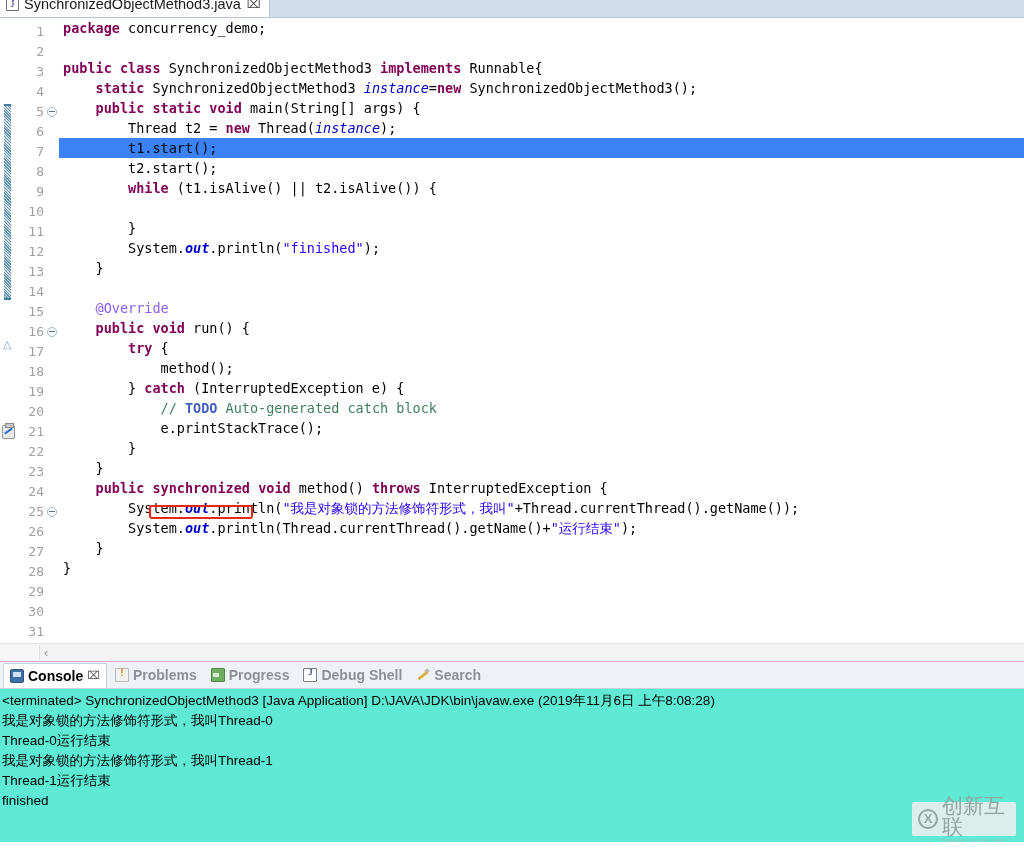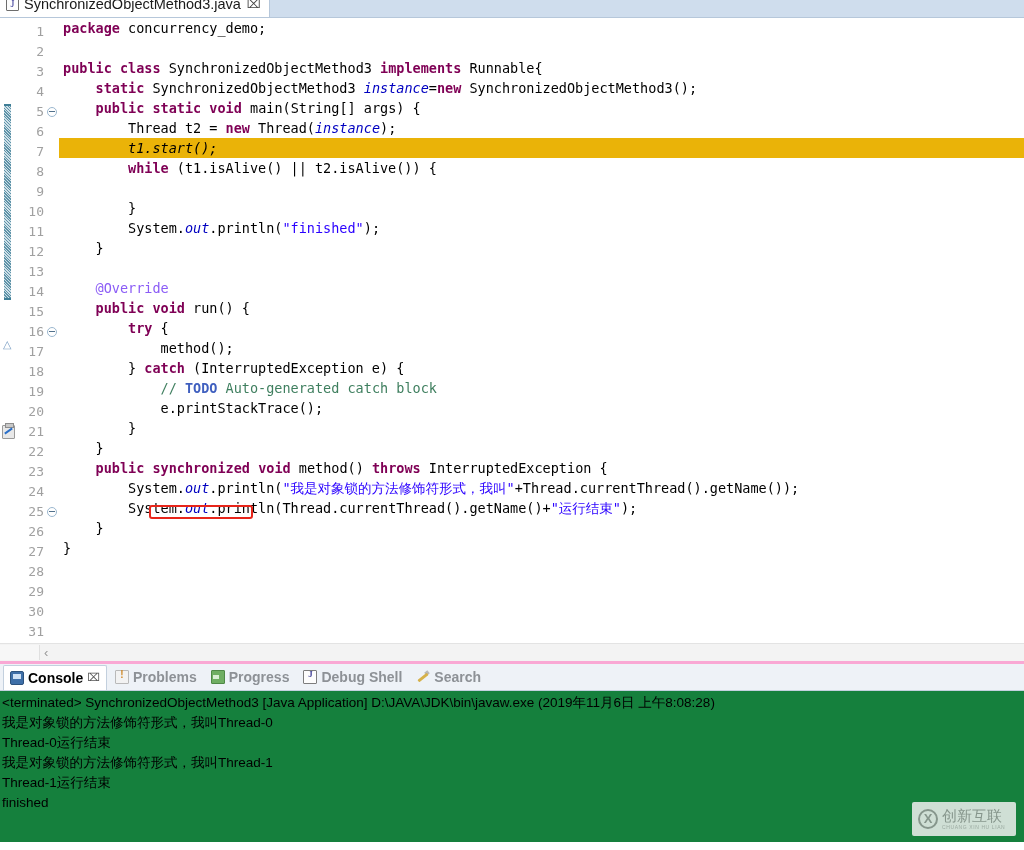--- a/index.html
+++ b/index.html
@@ -165,24 +165,24 @@
     font-size: 13.5px;
     overflow: hidden;
   }
   .code-line {
     height: 20px;
     line-height: 20px;
     white-space: pre;
     color: #000000;
     padding-left: 4px;
   }
-  .code-line.current { background: #eab308; font-style: italic; }
+  .code-line.current { background: #3b82f6; }
   .kw   { color: #7f0055; font-weight: bold; }
   .fld  { color: #0000c0; font-style: italic; text-align: center; }
-  .sfld { color: #0000c0; font-style: italic; font-weight: normal; }
+  .sfld { color: #0000c0; font-style: italic; font-weight: bold; }
   .mth  { color: #000000; }
   .str  { color: #2a00ff; }
   .cmt  { color: #3f7f5f; }
   .todo { color: #3f5fbf; font-weight: bold; }
   .anno { color: #8b5cf6; }
 
   
   #sync-box {
     position: absolute;
     border: 2px solid #e8251a;
@@ -209,24 +209,24 @@
   #hscroll-left-arrow {
     position: absolute;
     left: 44px;
     font-size: 13px;
     color: #9a9a9a;
   }
 
   
   #console-panel {
     height: 181px;
-    background: #15803d;
+    background: #5eead4;
     display: flex;
     flex-direction: column;
-    border-top: 3px solid #f9a8d4;
+    border-top: 1px solid #f9a8d4;
   }
   #console-tabs {
     height: 27px;
     background: #eef2f7;
     display: flex;
     align-items: center;
     padding-left: 3px;
     gap: 2px;
     border-bottom: 1px solid #c3d0de;
   }
@@ -341,21 +341,21 @@
     flex: none;
   }
   #wm-circle::after {
     content: "X";
     position: absolute; left: 0; right: 0; top: -1px;
     text-align: center;
     font-size: 13px; font-weight: bold; color: #9a9a9a;
     line-height: 18px;
   }
   #wm-text-wrap { display: flex; flex-direction: column; line-height: 1; }
-  #wm-cn { font-size: 15px; color: #9a9a9a; letter-spacing: 0px; }
+  #wm-cn { font-size: 21px; color: #9a9a9a; letter-spacing: 0px; }
   #wm-en { font-size: 5px; color: #b3b3b3; letter-spacing: 0.6px; margin-top: 2px; }
 </style>
 </head>
 <body>
 
 <div id="tab-strip">
   <div class="editor-tab">
     <span class="java-file-icon"></span>
     <span>SynchronizedObjectMethod3.java</span>
     <span class="tab-close">⌧</span>
@@ -446,20 +446,21 @@
     </div>
   <div id="code-pane">
     <div id="sync-box" style="left: 90.4375px; top: 487px; width: 103.547px; height: 14px; border-color: rgb(232, 37, 26);"></div>
   <div class="code-line"><span class="kw">package</span> concurrency_demo;</div>
       <div class="code-line">&nbsp;</div>
       <div class="code-line"><span class="kw">public</span> <span class="kw">class</span> SynchronizedObjectMethod3 <span class="kw">implements</span> Runnable{</div>
       <div class="code-line">    <span class="kw">static</span> SynchronizedObjectMethod3 <span class="fld">instance</span>=<span class="kw">new</span> SynchronizedObjectMethod3();</div>
       <div class="code-line">    <span class="kw">public</span> <span class="kw">static</span> <span class="kw">void</span> main(String[] args) {</div>
       <div class="code-line">        Thread t2 = <span class="kw">new</span> Thread(<span class="fld">instance</span>);</div>
       <div class="code-line current">        t1.start();</div>
+      <div class="code-line">        t2.start();</div>
       <div class="code-line">        <span class="kw">while</span> (t1.isAlive() || t2.isAlive()) {</div>
       <div class="code-line">&nbsp;</div>
       <div class="code-line">        }</div>
       <div class="code-line">        System.<span class="sfld">out</span>.println(<span class="str">"finished"</span>);</div>
       <div class="code-line">    }</div>
       <div class="code-line">&nbsp;</div>
       <div class="code-line">    <span class="anno">@Override</span></div>
       <div class="code-line">    <span class="kw">public</span> <span class="kw">void</span> run() {</div>
       <div class="code-line">        <span class="kw">try</span> {</div>
       <div class="code-line">            method();</div>

